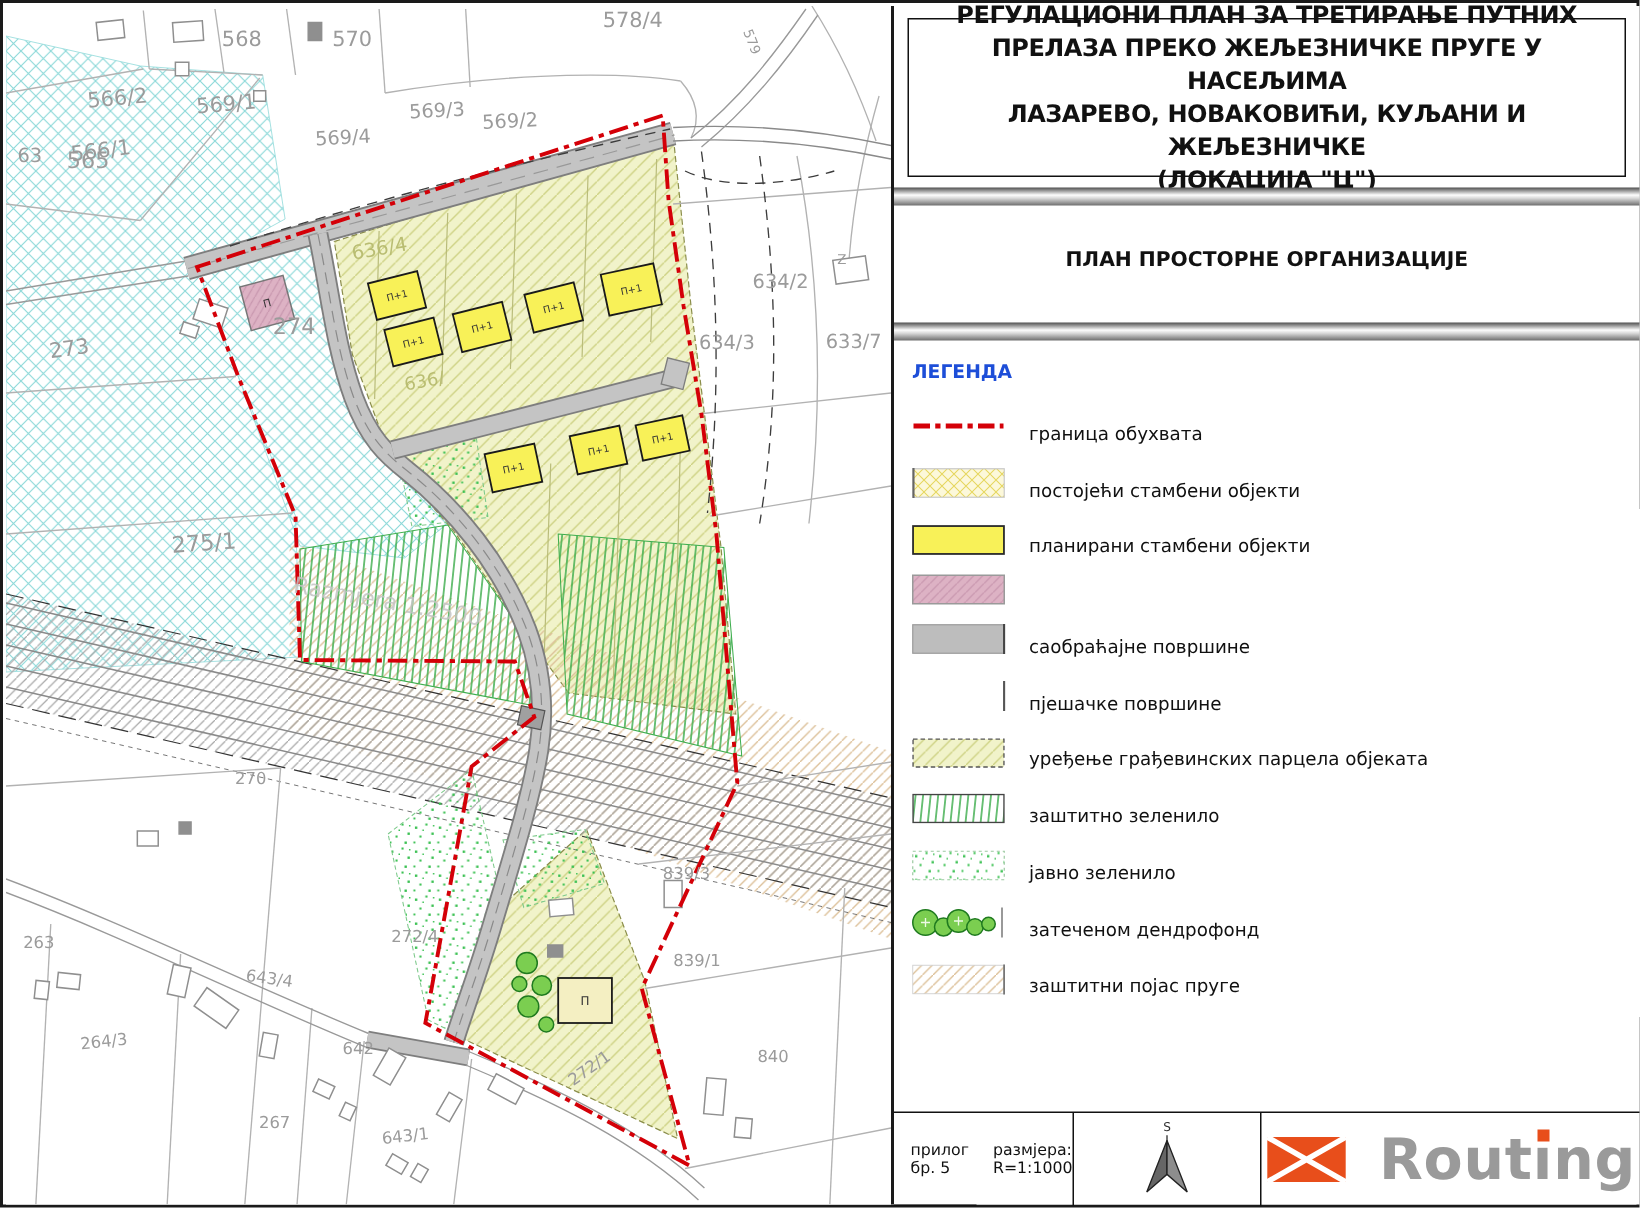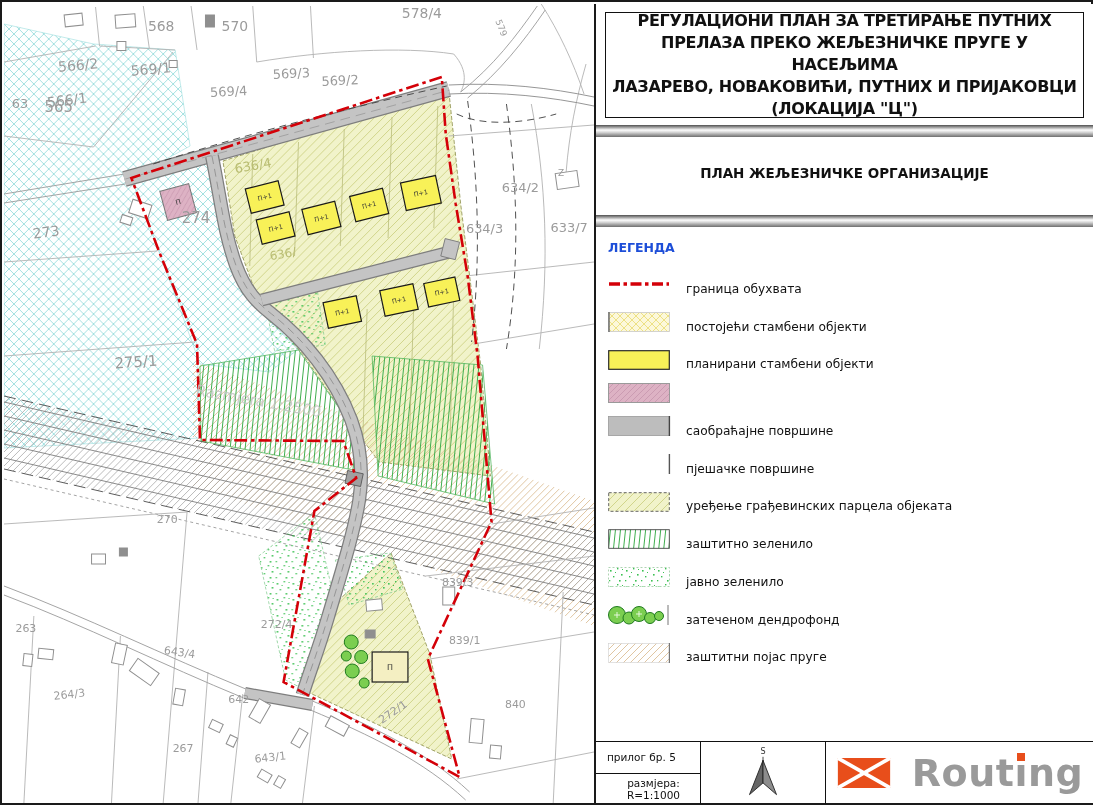--- a/index.html
+++ b/index.html
@@ -20,21 +20,21 @@
                 font-weight:bold;font-size:13.5px;color:#111;}
   .legend{position:absolute;top:236px;left:12px;right:6px;}
   .legend-header{font-weight:bold;font-size:12.5px;color:#1d4ed8;margin-bottom:15px;}
   .li{display:flex;align-items:center;margin-bottom:9px;min-height:20px;}
   .sw{width:62px;min-width:62px;height:20px;margin-right:16px;position:relative;}
   .sw svg{position:absolute;inset:0;width:100%;height:100%;overflow:visible;}
   .sw.tall{height:24px;}
   .li-label{font-size:12.2px;line-height:1.45;color:#111;max-width:402px;margin-top:11px;}
   .footer{position:absolute;left:0;right:0;top:737px;height:62px;border-top:1.5px solid #111;display:flex;}
   .f-cell{box-sizing:border-box;height:100%;}
-  .f-text{width:105px;border-right:1.2px solid #111;display:flex;flex-direction:column;text-align:center;}
+  .f-text{width:120px;border-right:1.2px solid #111;display:flex;}
   .f-row{flex:1;display:flex;align-items:center;padding-left:11px;font-size:10.5px;color:#111;}
   .f-row:first-child{border-bottom:1.2px solid #111;}
   .f-arrow{width:125px;border-right:1.2px solid #111;display:flex;align-items:center;justify-content:center;}
   .f-logo{flex:1;display:flex;align-items:center;justify-content:center;gap:20px;}
   .logo-text{font-size:38px;font-weight:bold;color:#9a9a9a;letter-spacing:0.5px;line-height:1;}
   .logo-i{position:relative;display:inline-block;}
   .logo-i::after{content:"";position:absolute;left:50%;transform:translateX(-50%);
                  top:-1px;width:8px;height:8px;background:#e84e1b;}
 </style>
 </head>
@@ -373,26 +373,26 @@
         </g>
       <text x="255" y="402" font-size="15" fill="#c4c4c4" opacity="0.85" text-anchor="middle" transform="rotate(10 255 402)">Razmjera 1:2500</text>
     </svg>
   </div>
 
   <div class="panel">
 
     <div class="title-box">
       <div class="title-line">РЕГУЛАЦИОНИ ПЛАН ЗА ТРЕТИРАЊЕ ПУТНИХ</div>
       <div class="title-line">ПРЕЛАЗА ПРЕКО ЖЕЉЕЗНИЧКЕ ПРУГЕ У НАСЕЉИМА</div>
-      <div class="title-line">ЛАЗАРЕВО, НОВАКОВИЋИ, ПУТНИХ И ПРИЈАКОВЦИ</div>
+      <div class="title-line">ЛАЗАРЕВО, НОВАКОВИЋИ, КУЉАНИ И ЖЕЉЕЗНИЧКЕ</div>
       <div class="title-line">(ЛОКАЦИЈА "Ц")</div>
     </div>
 
     <div class="grad-bar" id="bar1"></div>
-    <div class="subtitle-row">ПЛАН ЖЕЉЕЗНИЧКЕ ОРГАНИЗАЦИЈЕ</div>
+    <div class="subtitle-row">ПЛАН ПРОСТОРНЕ ОРГАНИЗАЦИЈЕ</div>
     <div class="grad-bar" id="bar2"></div>
 
     <div class="legend">
       <div class="legend-header">ЛЕГЕНДА</div>
 
       <div class="li">
         <div class="sw">
           <svg viewBox="0 0 62 20">
               <line x1="1" y1="10" x2="61" y2="10" stroke="#d40008" stroke-width="3.4" stroke-dasharray="11 3.5 3.5 3.5"></line>
             </svg>

